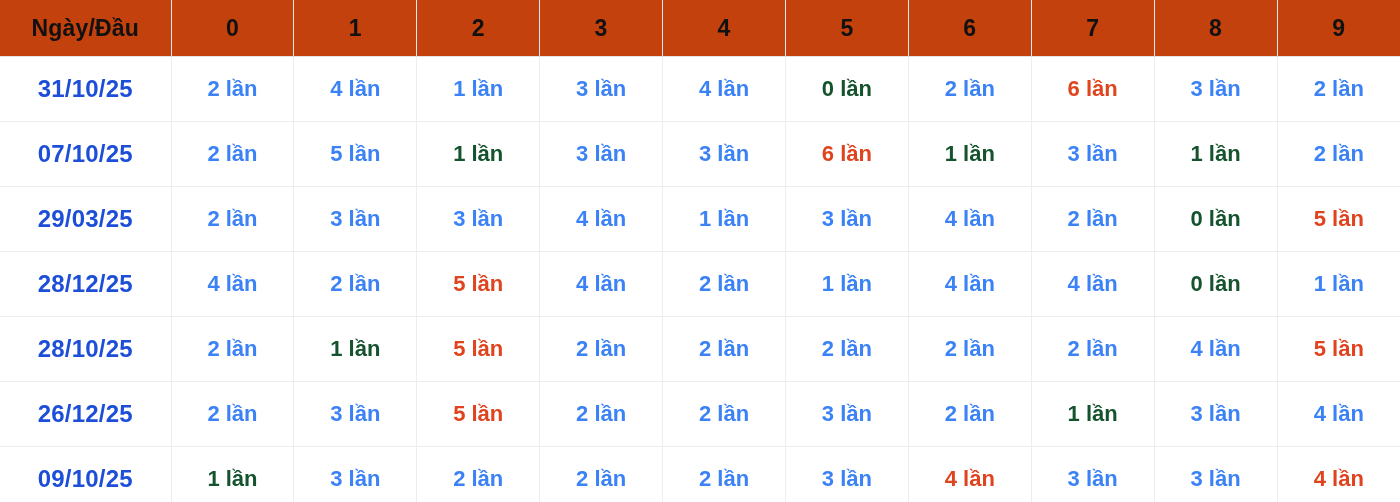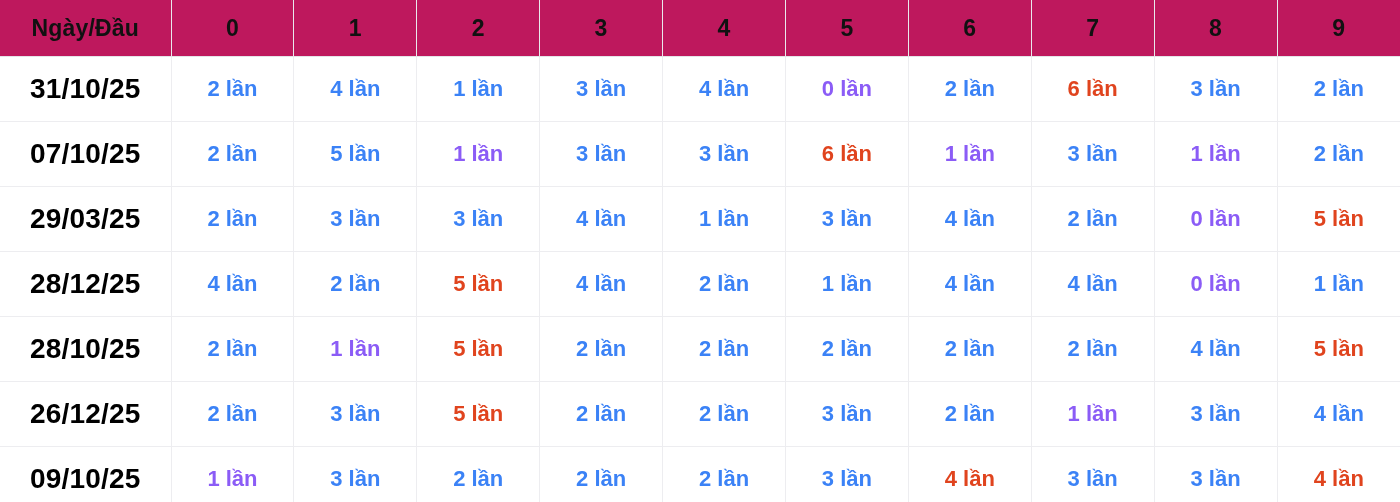--- a/index.html
+++ b/index.html
@@ -17,21 +17,21 @@
   #stats-table {
     width: 1400px;
     border-collapse: collapse;
     table-layout: fixed;
   }
   #stats-table col.c-date { width: 171px; }
   #stats-table col.c-digit { width: 122.9px; }
 
   #stats-table thead th {
     height: 56px;
-    background: #be185d;
+    background: #c2410c;
     border-right: 1px solid #e9e9ec;
     border-bottom: 1px solid #e4e4e8;
     font-size: 23px;
     font-weight: bold;
     color: #111111;
     text-align: center;
     vertical-align: middle;
     padding: 0;
     letter-spacing: 0.2px;
   }
@@ -48,26 +48,26 @@
     text-align: center;
     vertical-align: middle;
     padding: 0;
     font-size: 22px;
     font-weight: bold;
   }
   #stats-table tbody td:last-child { border-right: none; }
   #stats-table tbody tr:last-child td { border-bottom: none; }
 
   .cell-date {
-    color: #000000;
-    font-size: 28px;
+    color: #1d4ed8;
+    font-size: 24px;
     font-weight: bold;
     letter-spacing: 0.2px;
   }
-  .v-low  { color: #8b5cf6; }
+  .v-low  { color: #14532d; }
   .v-mid  { color: #3b82f6; }
   .v-high { color: #e0441e; text-align: right; }
 </style>
 </head>
 <body>
 
 <table id="stats-table">
   <colgroup>
     <col class="c-date">
     <col class="c-digit">

